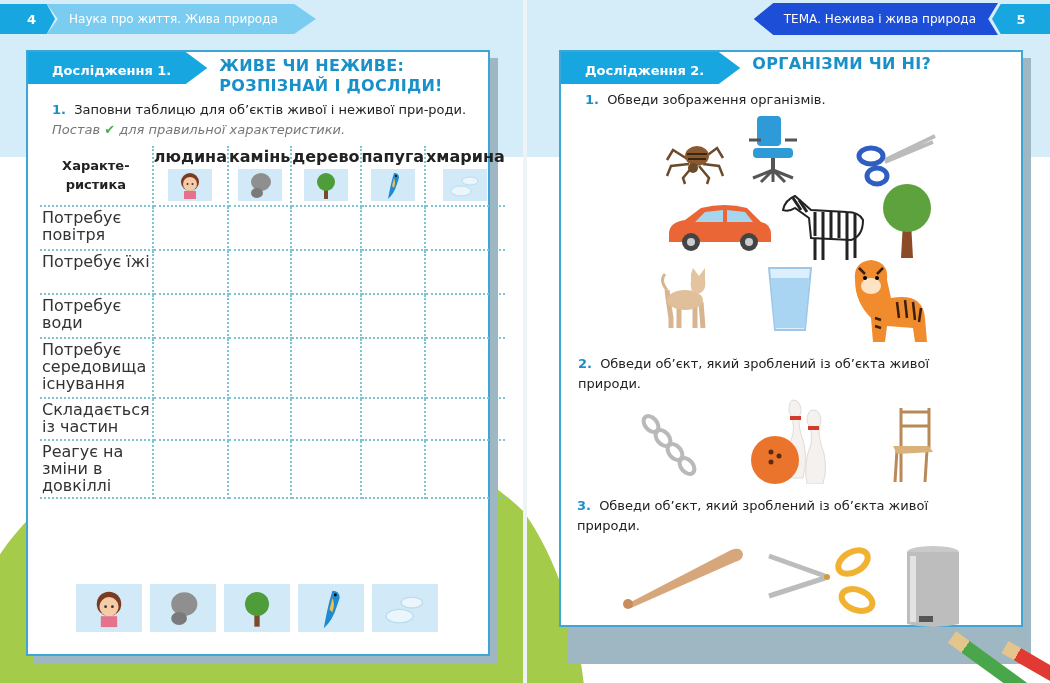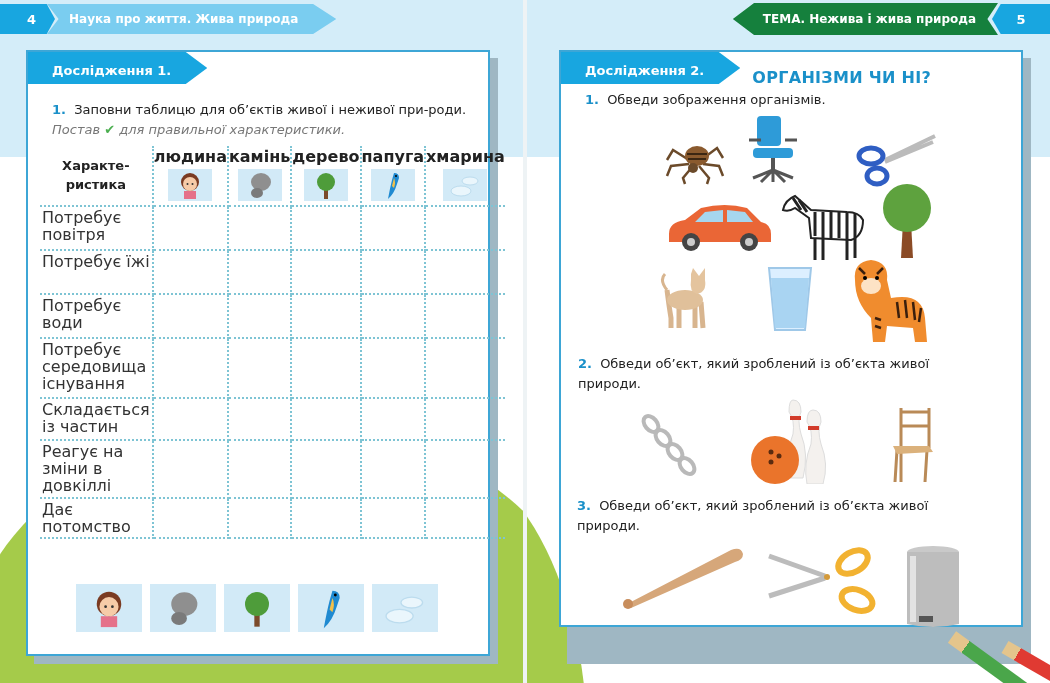--- a/index.html
+++ b/index.html
@@ -10,23 +10,23 @@
 .page.left{left:0;width:523px;background:#fff}
 .page.right{left:527px;width:523px;background:#fff}
 .gutter{position:absolute;left:523px;top:0;width:4px;height:683px;background:#eef3f5}
 .sky{position:absolute;left:0;top:0;width:100%;height:157px;background:#d4edf9}
 .green-left{position:absolute;left:-40px;top:420px;width:640px;height:520px;border-radius:50%;background:#a5cb4a}
 .green-right{position:absolute;left:-300px;top:440px;width:360px;height:600px;border-radius:50%;background:#a5cb4a}
 
 
 .run-left{position:absolute;left:0;top:4px;height:30px;display:flex;align-items:center}
 .pn-left{width:55px;height:30px;background:#18a6e0;color:#fff;font-weight:bold;font-size:13px;display:flex;align-items:center;padding-left:27px;clip-path:polygon(0 0,85% 0,100% 50%,85% 100%,0 100%)}
-.rt-left{height:30px;background:#7acdf0;color:#fff;font-weight:bold;font-size:12px;display:flex;align-items:center;padding:0 38px 0 22px;margin-left:-8px;clip-path:polygon(0 0,92% 0,100% 50%,92% 100%,0 100%,4% 50%)}
+.rt-left{height:30px;background:#7acdf0;color:#fff;font-weight:normal;font-size:12px;display:flex;align-items:center;padding:0 38px 0 22px;margin-left:-8px;clip-path:polygon(0 0,92% 0,100% 50%,92% 100%,0 100%,4% 50%)}
 .run-right{position:absolute;right:0;top:4px;height:30px;display:flex;align-items:center}
-.rt-right{height:32px;background:#15803d;color:#fff;font-weight:bold;font-size:12px;display:flex;align-items:center;padding:0 22px 0 30px;clip-path:polygon(8% 0,100% 0,96% 50%,100% 100%,8% 100%,0 50%)}
+.rt-right{height:32px;background:#1d4ed8;color:#fff;font-weight:normal;font-size:12px;display:flex;align-items:center;padding:0 22px 0 30px;clip-path:polygon(8% 0,100% 0,96% 50%,100% 100%,8% 100%,0 50%)}
 .pn-right{width:58px;height:30px;background:#18a6e0;color:#fff;font-weight:bold;font-size:13px;display:flex;align-items:center;justify-content:center;margin-left:-6px;clip-path:polygon(15% 0,100% 0,100% 100%,15% 100%,0 50%)}
 
 
 .card-shadow{position:absolute;background:#9fb7c3}
 .card{position:absolute;background:#fff;border:2px solid #3da6d6}
 .card-left{left:26px;top:50px;width:464px;height:606px}
 .card-right{left:32px;top:50px;width:464px;height:577px}
 .tabhdr{display:flex;align-items:flex-start}
 .tab{height:32px;background:#18a6e0;color:#fff;font-weight:bold;font-size:13px;display:flex;align-items:center;padding:4px 36px 0 24px;clip-path:polygon(0 0,88% 0,100% 50%,88% 100%,0 100%)}
 .card-title{color:#1a90c9;font-weight:bold;font-size:16px;line-height:20px;padding:4px 0 0 12px;letter-spacing:.3px}
@@ -66,20 +66,24 @@
 
     <div class="run-left">
       <div class="pn-left">4</div>
       <div class="rt-left">Наука про життя. Жива природа</div>
     </div>
 
     <div class="card-shadow" style="left:34px;top:58px;width:464px;height:606px"></div>
     <div class="card card-left">
       <div class="tabhdr">
         <div class="tab">Дослідження 1.</div>
+        <div class="card-title">
+          <div>ЖИВЕ ЧИ НЕЖИВЕ:</div>
+          <div>РОЗПІЗНАЙ І ДОСЛІДИ!</div>
+        </div>
       </div>
 
       <div class="task" style="left:24px;top:48px;width:420px">
         <span class="num">1.</span>
         <span>Заповни таблицю для об’єктів живої і неживої при-роди.</span>
         <span class="hint">
           <span>Постав</span>
           <span class="check">✔</span>
           <span>для правильної характеристики.</span>
         </span>
@@ -180,28 +184,20 @@
               <td></td>
         </tr>
         <tr style="height:58px">
           <td class="lbl">Реагує на зміни в довкіллі</td>
           <td></td>
               <td></td>
               <td></td>
               <td></td>
               <td></td>
         </tr>
-        <tr style="height:40px">
-          <td class="lbl">Дає потомство</td>
-          <td></td>
-              <td></td>
-              <td></td>
-              <td></td>
-              <td></td>
-        </tr>
       </tbody>
         </table>
 
 
       <div class="pics" style="top:532px">
         <div class="pic">
             <svg width="30" height="44" viewBox="0 0 22 28">
               <rect x="5" y="20" width="12" height="8" fill="#e5718a"></rect>
               <circle cx="11" cy="11" r="9" fill="#7a3b22"></circle>
               <circle cx="11" cy="13" r="7" fill="#f6cba8"></circle>
@@ -246,21 +242,21 @@
 
     <div class="run-right">
       <div class="rt-right">ТЕМА. Нежива і жива природа</div>
       <div class="pn-right">5</div>
     </div>
 
     <div class="card-shadow" style="left:40px;top:58px;width:464px;height:606px"></div>
     <div class="card card-right">
       <div class="tabhdr">
         <div class="tab">Дослідження 2.</div>
-        <div class="card-title" style="padding-top:16px">ОРГАНІЗМИ ЧИ НІ?</div>
+        <div class="card-title" style="padding-top:2px">ОРГАНІЗМИ ЧИ НІ?</div>
       </div>
 
       <div class="task" style="left:24px;top:38px">
         <span class="num">1.</span>
         <span>Обведи зображення організмів.</span>
       </div>
 
       <div class="obj" style="left:102px;top:84px">
         <svg width="64" height="50" viewBox="0 0 64 50">
             <g stroke="#6b4a2a" stroke-width="2.5" fill="none">

